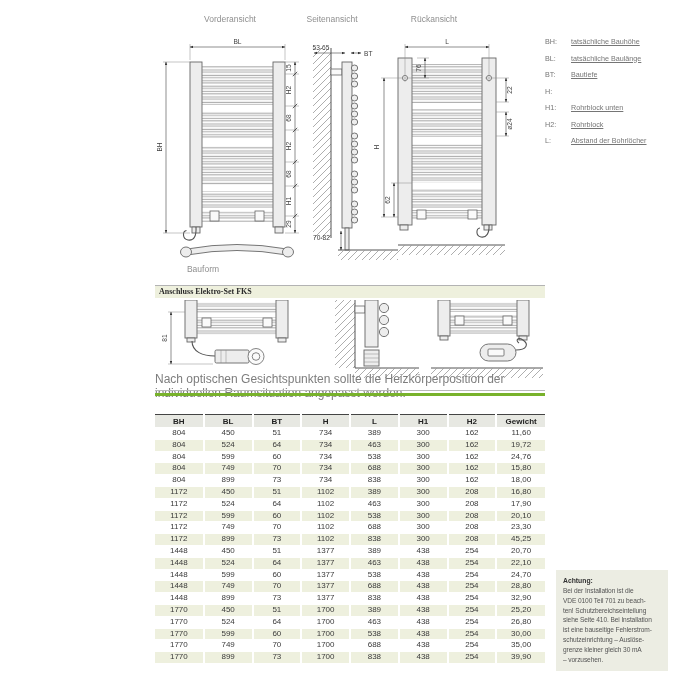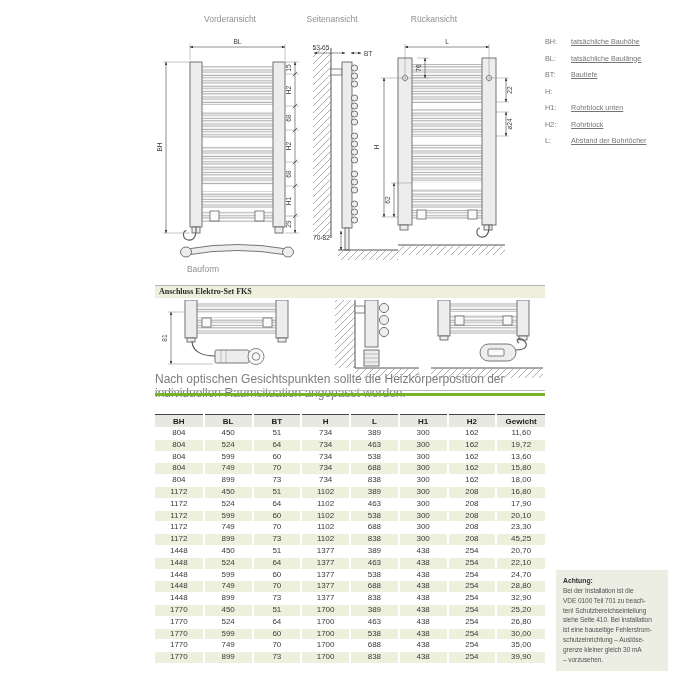--- a/index.html
+++ b/index.html
@@ -314,21 +314,21 @@
             <td>19,72</td>
           </tr>
           <tr>
             <td>804</td>
             <td>599</td>
             <td>60</td>
             <td>734</td>
             <td>538</td>
             <td>300</td>
             <td>162</td>
-            <td>13,60</td>
+            <td>24,76</td>
           </tr>
           <tr>
             <td>804</td>
             <td>749</td>
             <td>70</td>
             <td>734</td>
             <td>688</td>
             <td>300</td>
             <td>162</td>
             <td>15,80</td>

